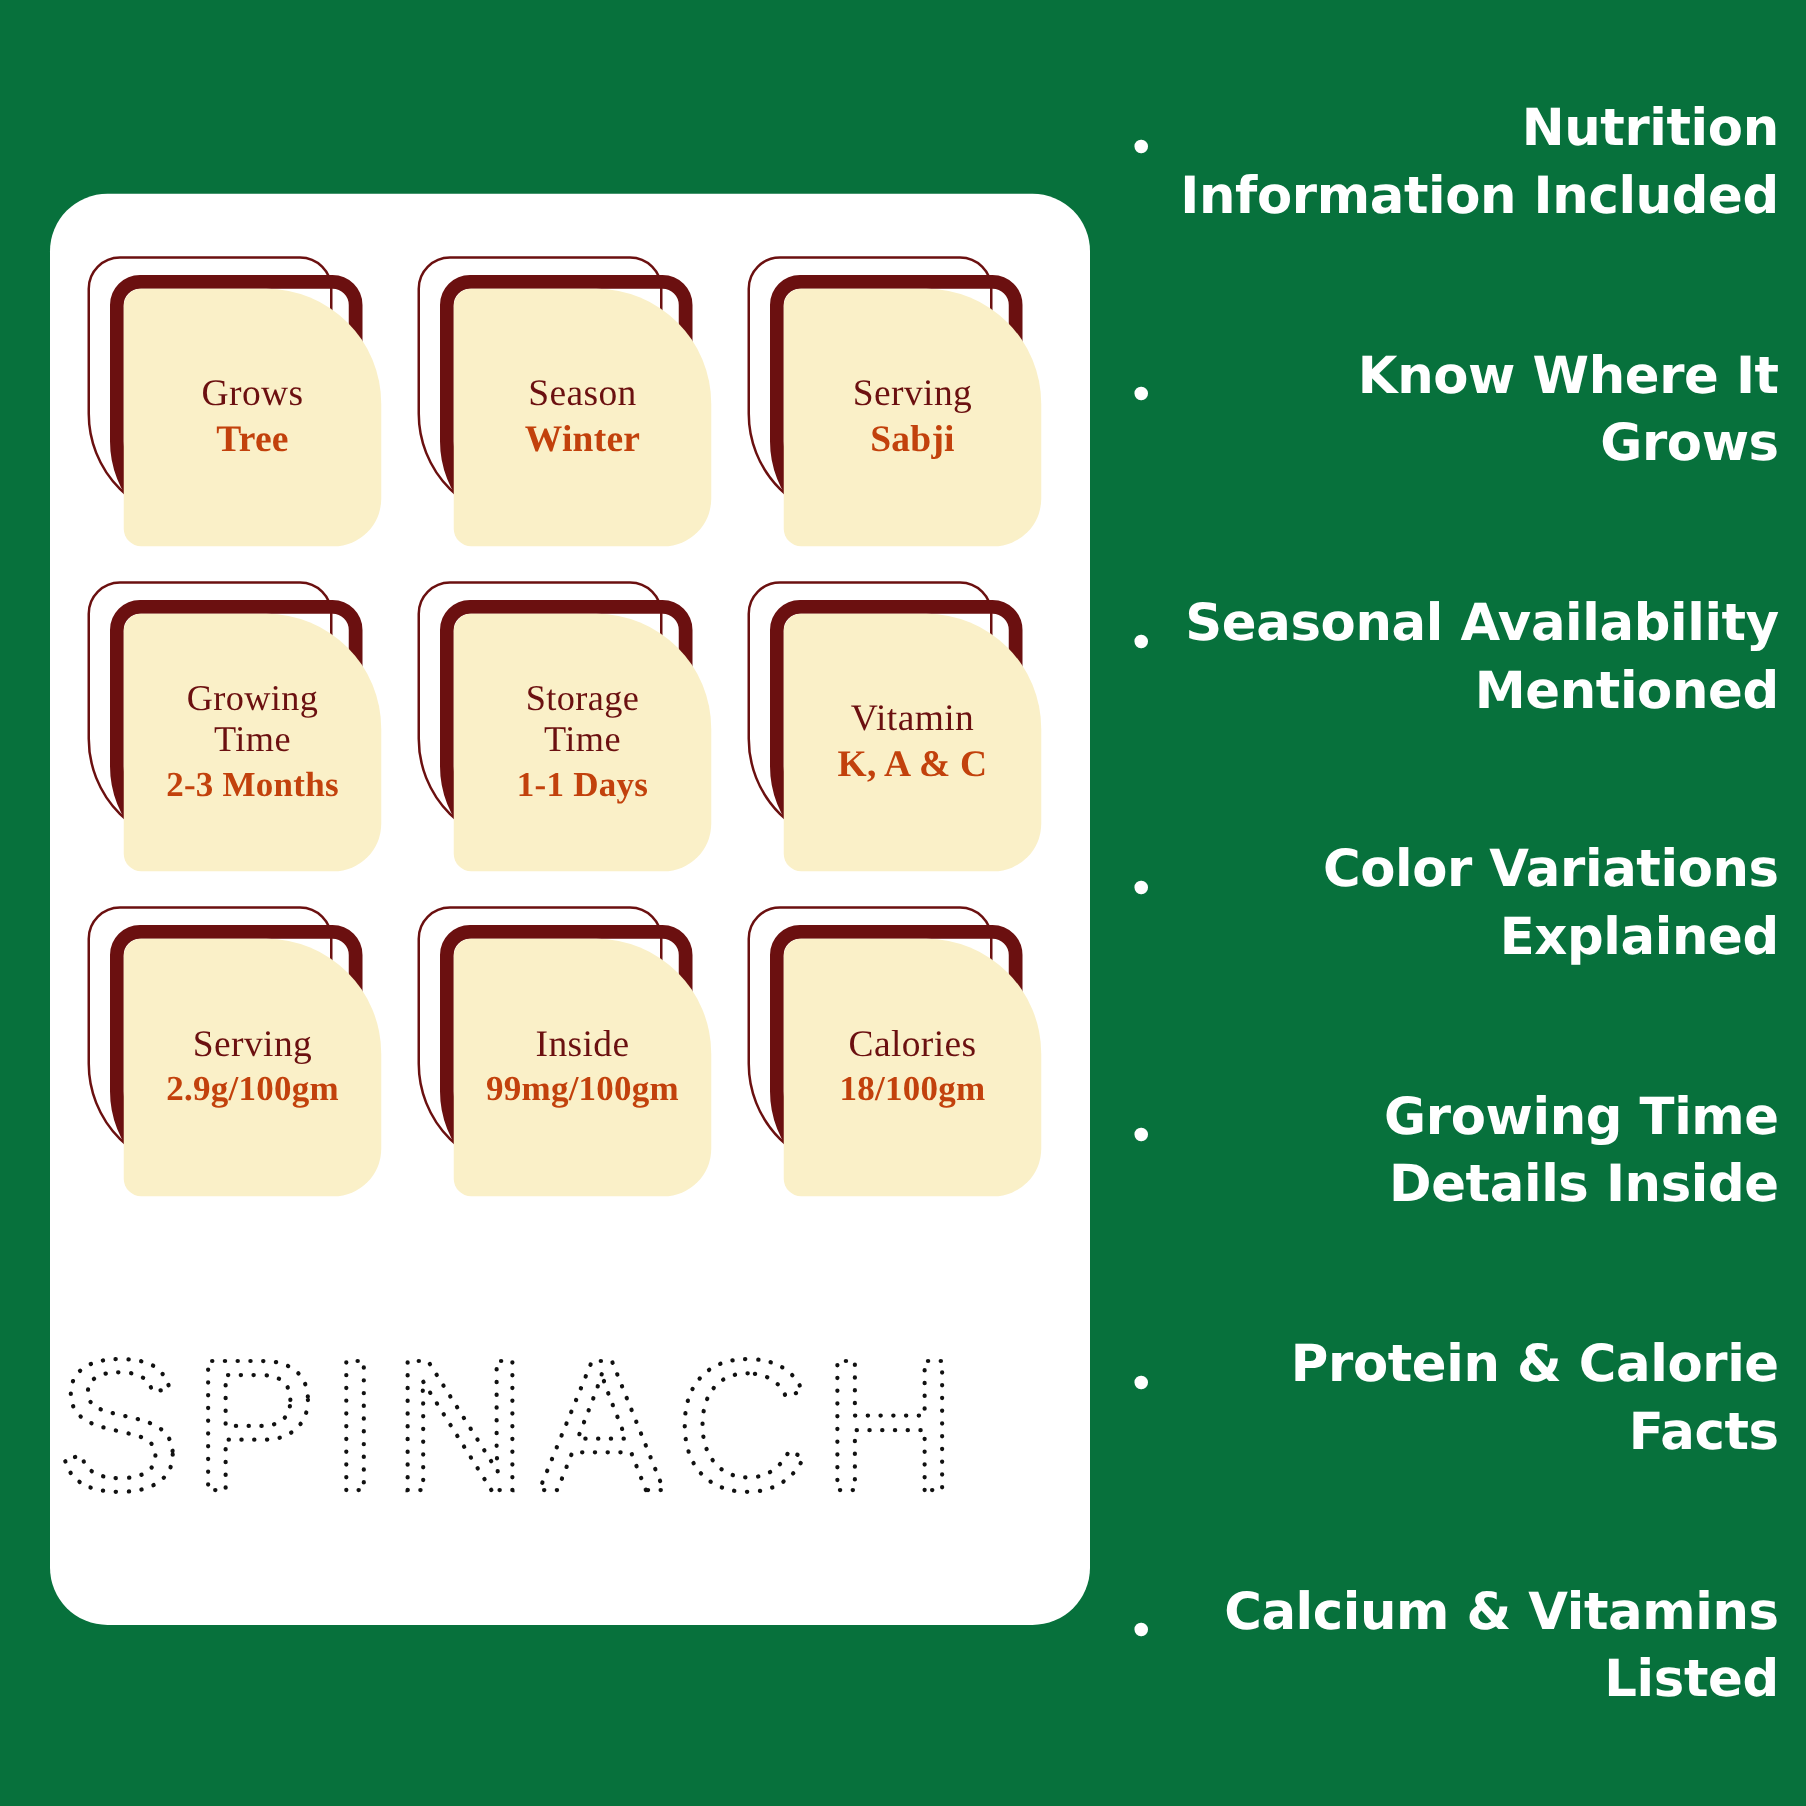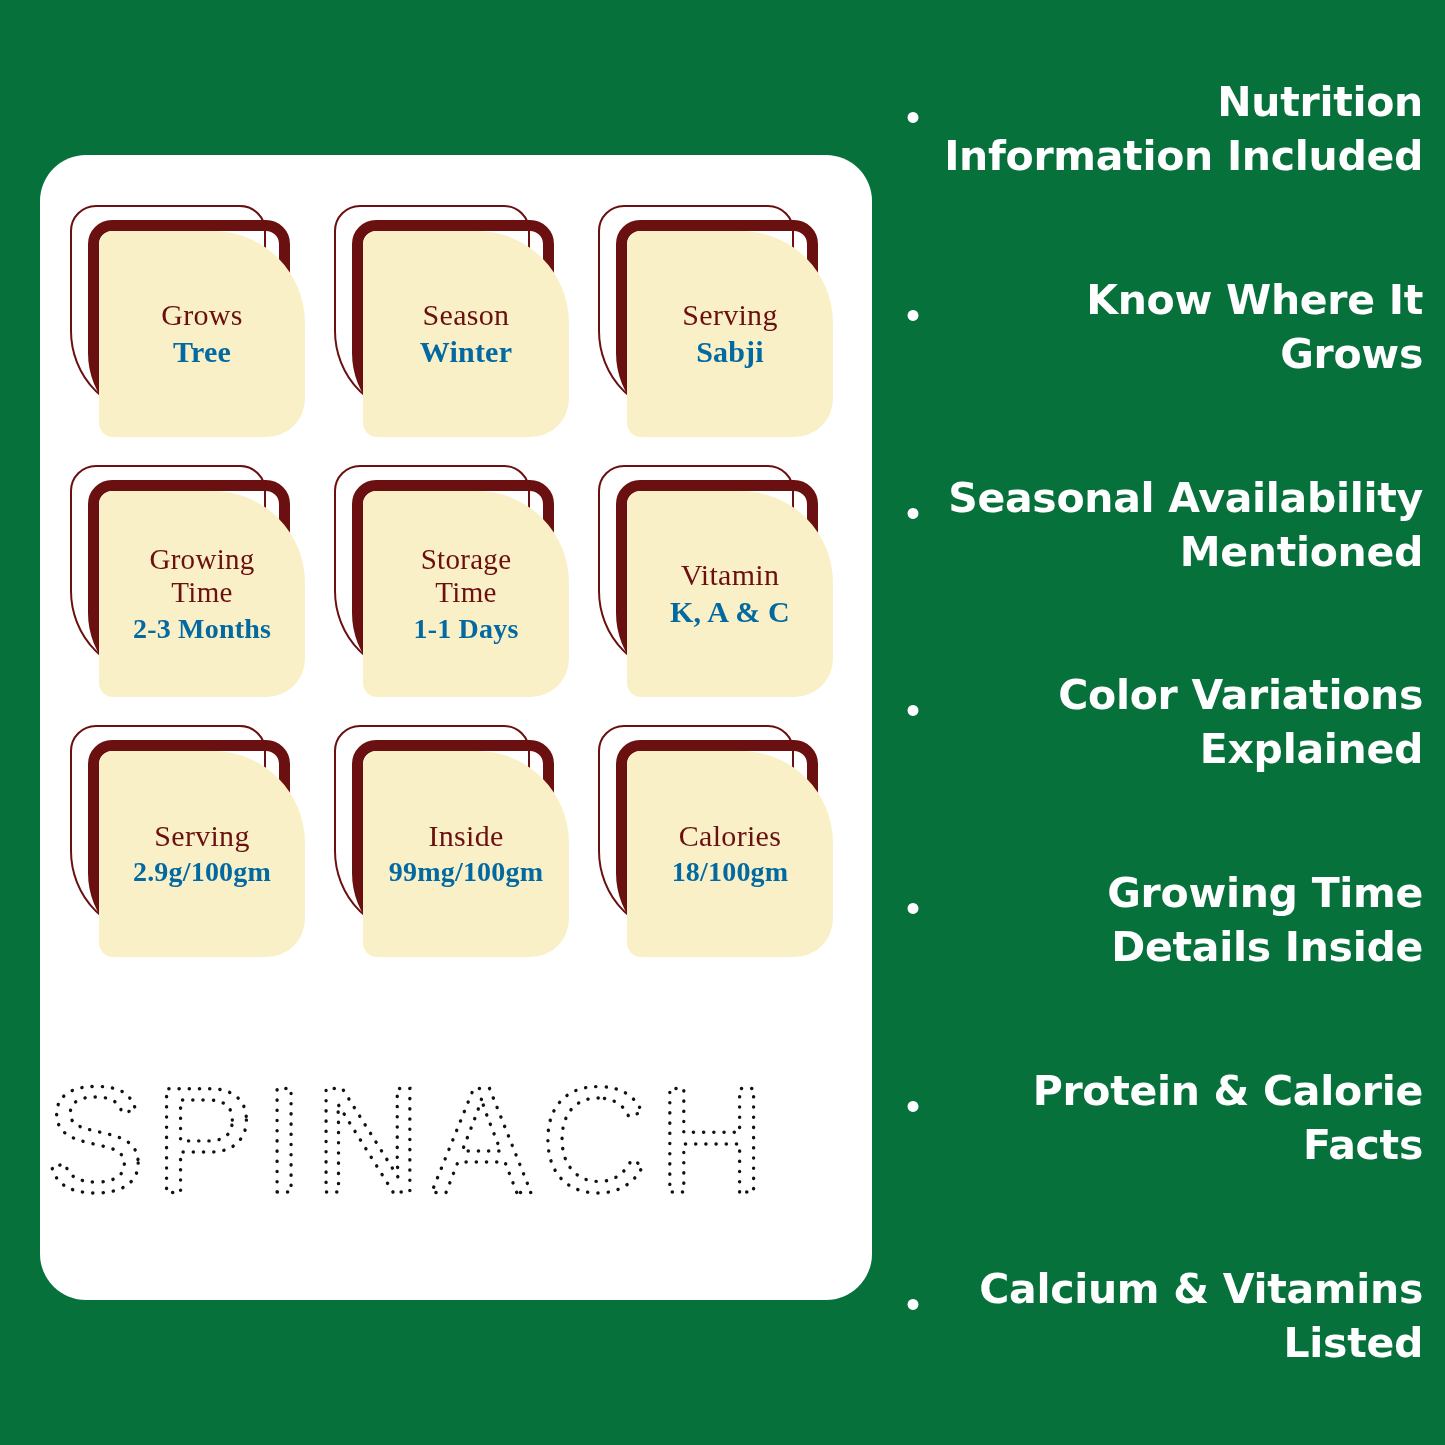--- a/index.html
+++ b/index.html
@@ -93,21 +93,21 @@
     font-weight: normal;
     color: #6b1010;
     font-size: 30px;
     line-height: 1.15;
     text-align: center;
     letter-spacing: 0.3px;
   }
   .tile-value {
     font-family: "Liberation Serif", serif;
     font-weight: bold;
-    color: #0369a1;
+    color: #c2410c;
     font-size: 30px;
     line-height: 1.2;
     text-align: left;
     margin-top: 2px;
     white-space: nowrap;
     letter-spacing: 0.2px;
   }
   .tile.two-line-label .tile-label { font-size: 29px; text-align: center; }
   .tile.small-value .tile-value { font-size: 28px; }
 

